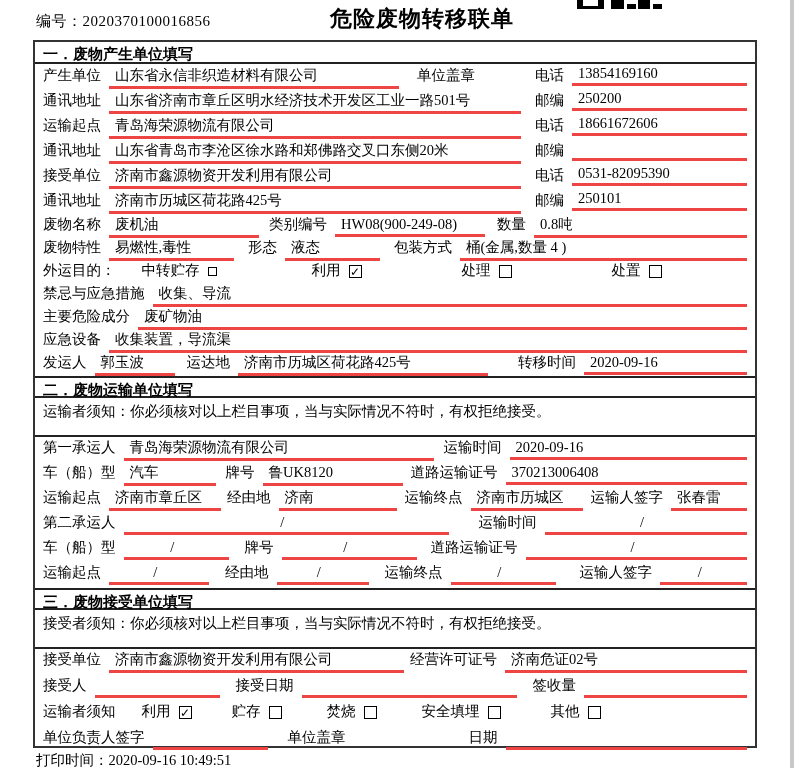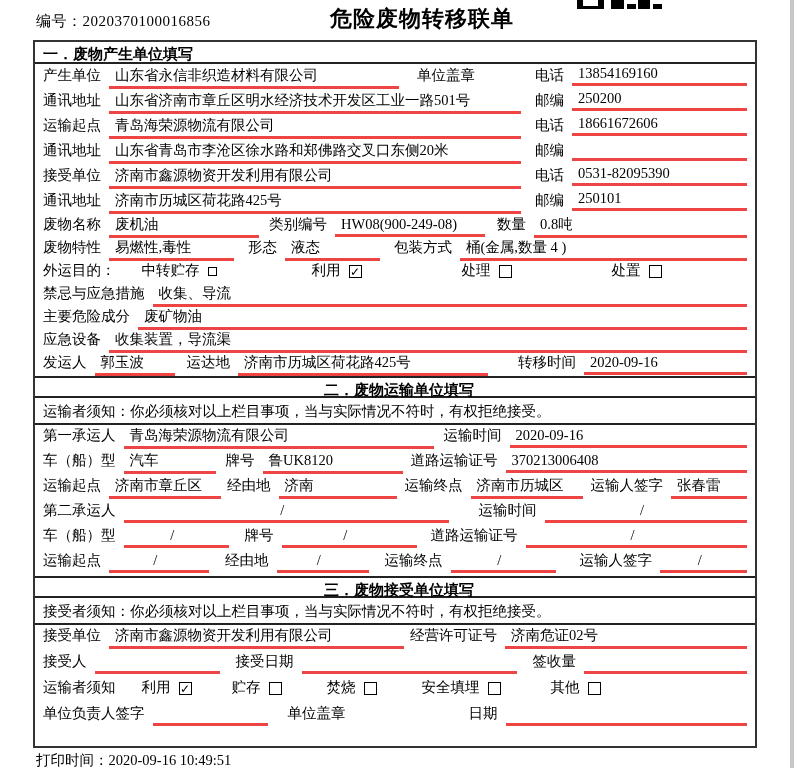--- a/index.html
+++ b/index.html
@@ -19,22 +19,22 @@
   .qr .q2 { left:34px; top:0; width:13px; height:9px; }
   .qr .q3 { left:50px; top:4px; width:9px;  height:5px; }
   .qr .q4 { left:61px; top:0; width:12px; height:9px; }
   .qr .q5 { left:76px; top:4px; width:9px;  height:5px; }
 
   
   .form { position:absolute; left:33px; top:40px; width:724px; height:708px;
           border:2px solid #333; background:#fff; font-size:14.5px; }
   .sec-title { height:22px; line-height:24px; padding-left:8px; font-weight:bold;
                font-size:15px; border-bottom:2px solid #222; }
-  .sec-title.mid { border-top:2px solid #222;text-align:center; }
-  .note { height:27px; line-height:26px; padding-left:8px; border-bottom:2px solid #222; }
+  .sec-title.mid { border-top:2px solid #222; }
+  .note { height:39px; line-height:26px; padding-left:8px; border-bottom:2px solid #222; }
   .content { padding:1px 8px 0 8px; }
 
   .row { display:flex; align-items:baseline; height:25px; white-space:nowrap; }
   .row.h23 { height:23px; }
   .row.h26 { height:26px; }
   .lbl { margin-right:8px; flex:none; }
   .u { display:inline-block; border-bottom:3px solid #ef4444; padding:0 4px 1px 6px;
        flex:none; overflow:hidden; }
   .u::after { content:"\00a0"; }
   .u.grow { flex:1 1 auto; }

